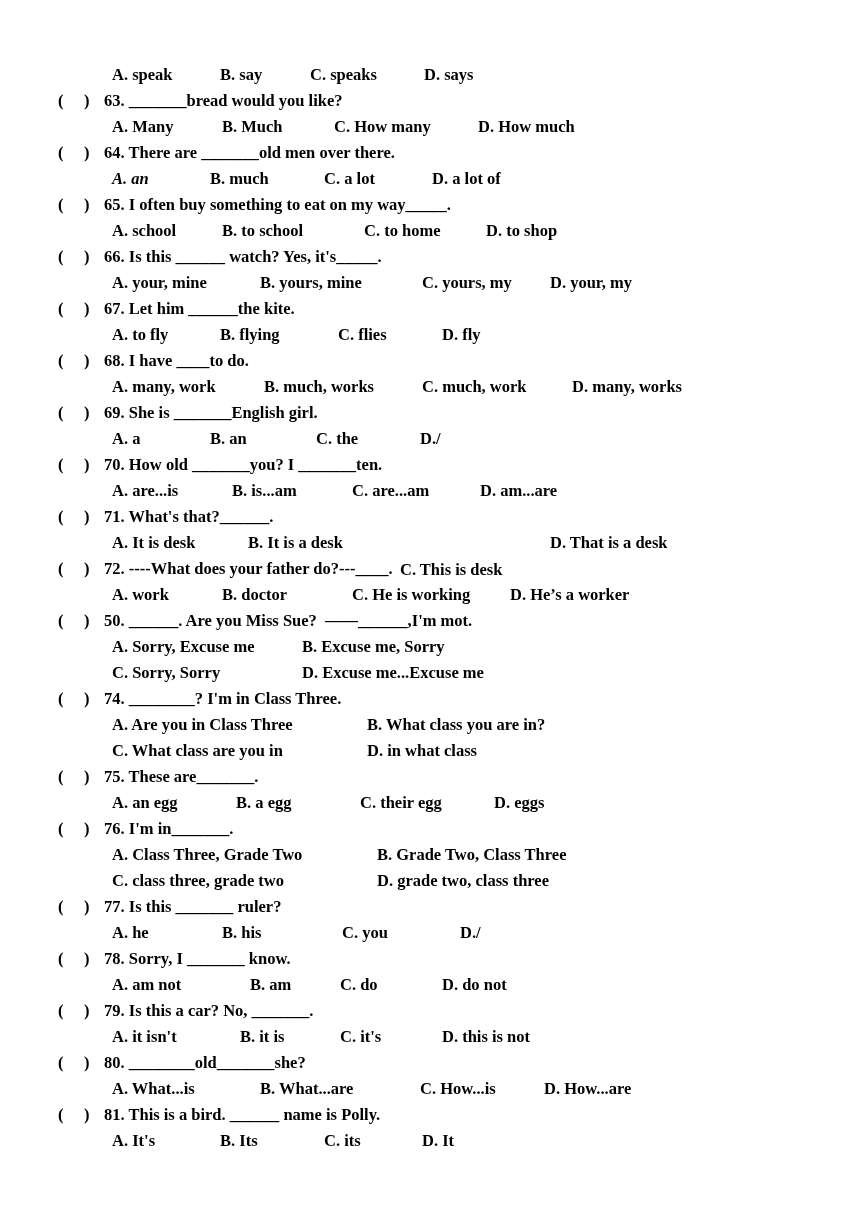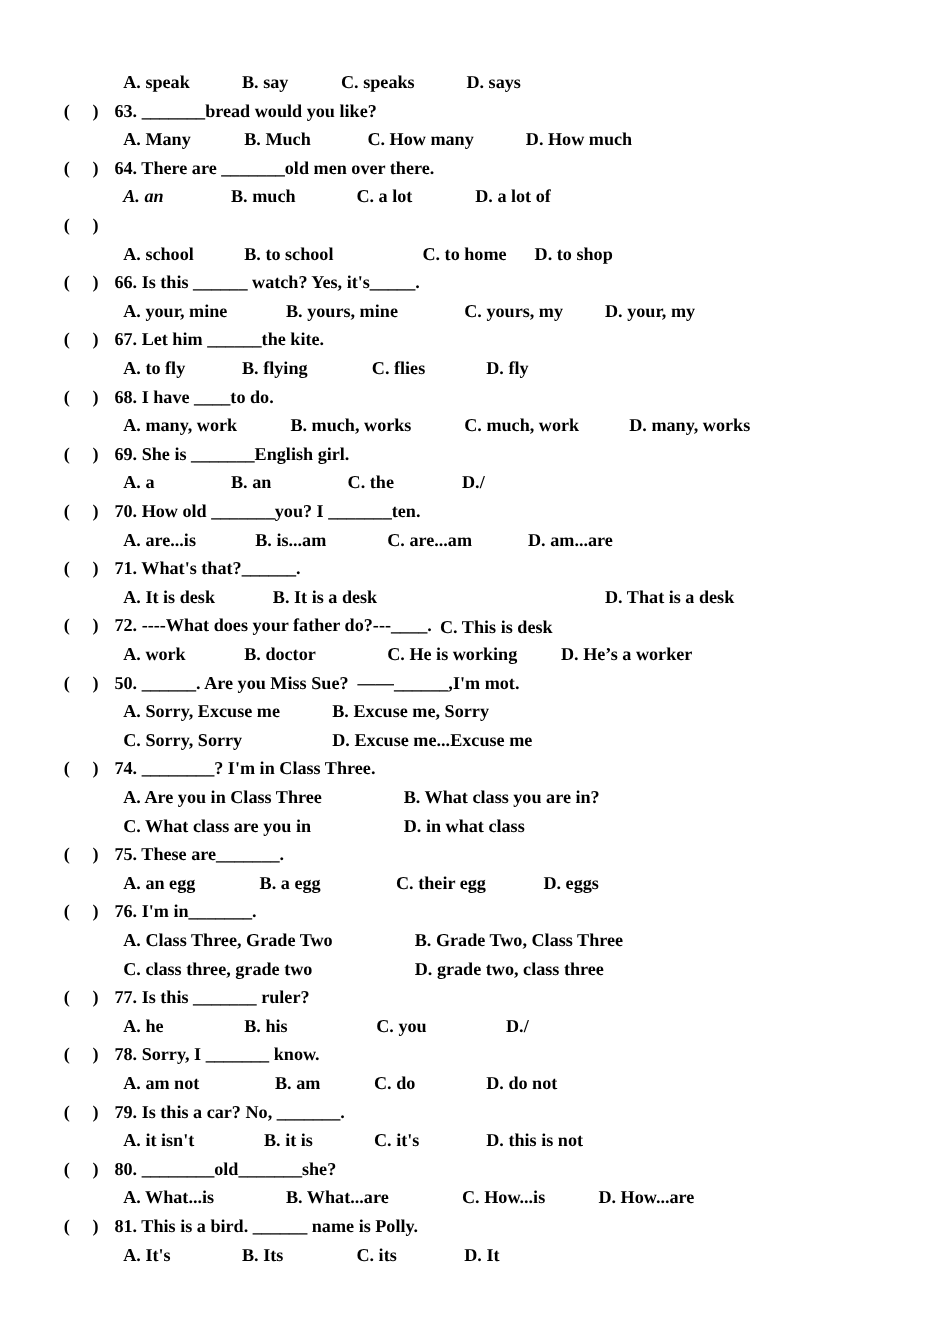--- a/index.html
+++ b/index.html
@@ -69,22 +69,22 @@
 <body>
 
 <div id="sheet">
   <div class="paper"></div>
   <div id="content">
       <div class="row" style="top: 62px;"><span class="opts" style="left: 112px;"><span class="opt" style="left: 0px;">A. speak</span><span class="opt" style="left: 108px;">B. say</span><span class="opt" style="left: 198px;">C. speaks</span><span class="opt" style="left: 312px;">D. says</span></span></div>
       <div class="row" style="top: 88px;"><span class="bracket">(     )</span><span class="stem">63. _______bread would you like?</span></div>
       <div class="row" style="top: 114px;"><span class="opts" style="left: 112px;"><span class="opt" style="left: 0px;">A. Many</span><span class="opt" style="left: 110px;">B. Much</span><span class="opt" style="left: 222px;">C. How many</span><span class="opt" style="left: 366px;">D. How much</span></span></div>
       <div class="row" style="top: 140px;"><span class="bracket">(     )</span><span class="stem">64. There are _______old men over there.</span></div>
       <div class="row" style="top: 166px;"><span class="opts" style="left: 112px;"><span class="opt" style="left: 0px; font-style: italic;">A. an</span><span class="opt" style="left: 98px;">B. much</span><span class="opt" style="left: 212px;">C. a lot</span><span class="opt" style="left: 320px;">D. a lot of</span></span></div>
-      <div class="row" style="top: 192px;"><span class="bracket">(     )</span></div>
-      <div class="row" style="top: 218px;"><span class="opts" style="left: 112px;"><span class="opt" style="left: 0px;">A. school</span><span class="opt" style="left: 110px;">B. to school</span><span class="opt" style="left: 252px; margin-left: 20px;">C. to home</span><span class="opt" style="left: 374px;">D. to shop</span></span></div>
+      <div class="row" style="top: 192px;"><span class="bracket">(     )</span><span class="stem">65. I often buy something to eat on my way_____.</span></div>
+      <div class="row" style="top: 218px;"><span class="opts" style="left: 112px;"><span class="opt" style="left: 0px;">A. school</span><span class="opt" style="left: 110px;">B. to school</span><span class="opt" style="left: 252px;">C. to home</span><span class="opt" style="left: 374px;">D. to shop</span></span></div>
       <div class="row" style="top: 244px;"><span class="bracket">(     )</span><span class="stem">66. Is this ______ watch? Yes, it's_____.</span></div>
       <div class="row" style="top: 270px;"><span class="opts" style="left: 112px;"><span class="opt" style="left: 0px;">A. your, mine</span><span class="opt" style="left: 148px;">B. yours, mine</span><span class="opt" style="left: 310px;">C. yours, my</span><span class="opt" style="left: 438px;">D. your, my</span></span></div>
       <div class="row" style="top: 296px;"><span class="bracket">(     )</span><span class="stem">67. Let him ______the kite.</span></div>
       <div class="row" style="top: 322px;"><span class="opts" style="left: 112px;"><span class="opt" style="left: 0px;">A. to fly</span><span class="opt" style="left: 108px;">B. flying</span><span class="opt" style="left: 226px;">C. flies</span><span class="opt" style="left: 330px;">D. fly</span></span></div>
       <div class="row" style="top: 348px;"><span class="bracket">(     )</span><span class="stem">68. I have ____to do.</span></div>
       <div class="row" style="top: 374px;"><span class="opts" style="left: 112px;"><span class="opt" style="left: 0px;">A. many, work</span><span class="opt" style="left: 152px;">B. much, works</span><span class="opt" style="left: 310px;">C. much, work</span><span class="opt" style="left: 460px;">D. many, works</span></span></div>
       <div class="row" style="top: 400px;"><span class="bracket">(     )</span><span class="stem">69. She is _______English girl.</span></div>
       <div class="row" style="top: 426px;"><span class="opts" style="left: 112px;"><span class="opt" style="left: 0px;">A. a</span><span class="opt" style="left: 98px;">B. an</span><span class="opt" style="left: 204px;">C. the</span><span class="opt" style="left: 308px;">D./</span></span></div>
       <div class="row" style="top: 452px;"><span class="bracket">(     )</span><span class="stem">70. How old _______you? I _______ten.</span></div>
       <div class="row" style="top: 478px;"><span class="opts" style="left: 112px;"><span class="opt" style="left: 0px;">A. are...is</span><span class="opt" style="left: 120px;">B. is...am</span><span class="opt" style="left: 240px;">C. are...am</span><span class="opt" style="left: 368px;">D. am...are</span></span></div>

